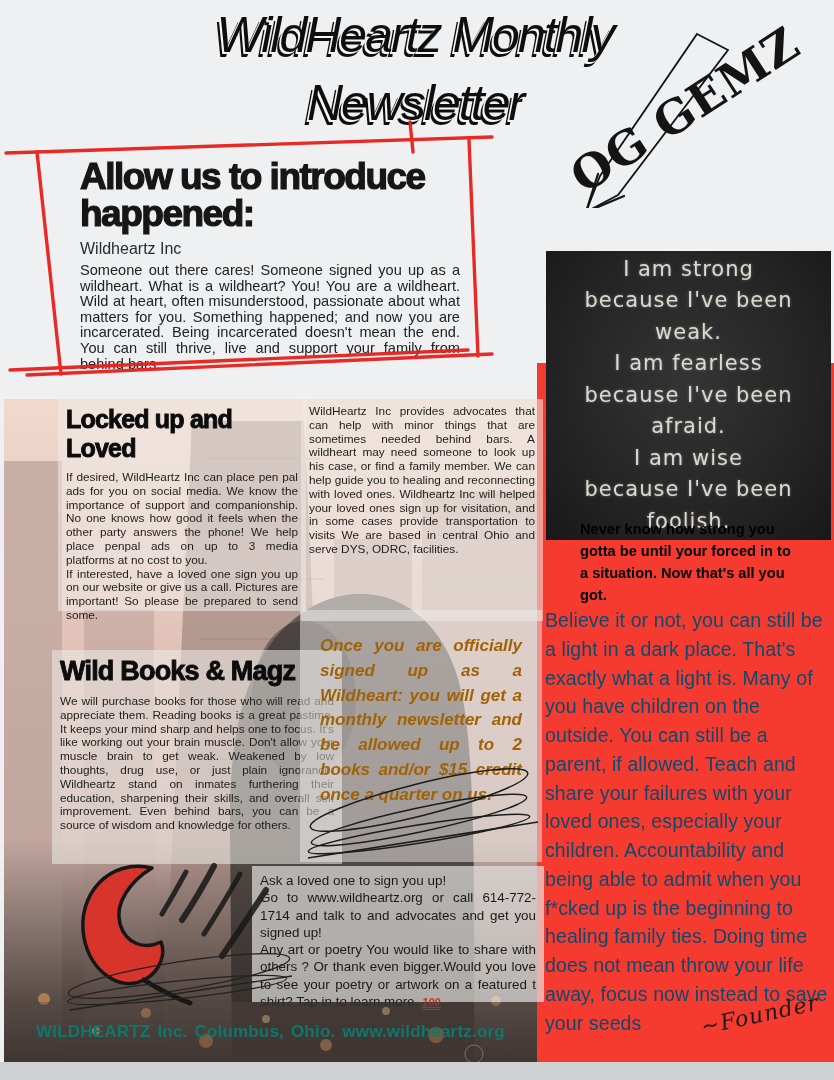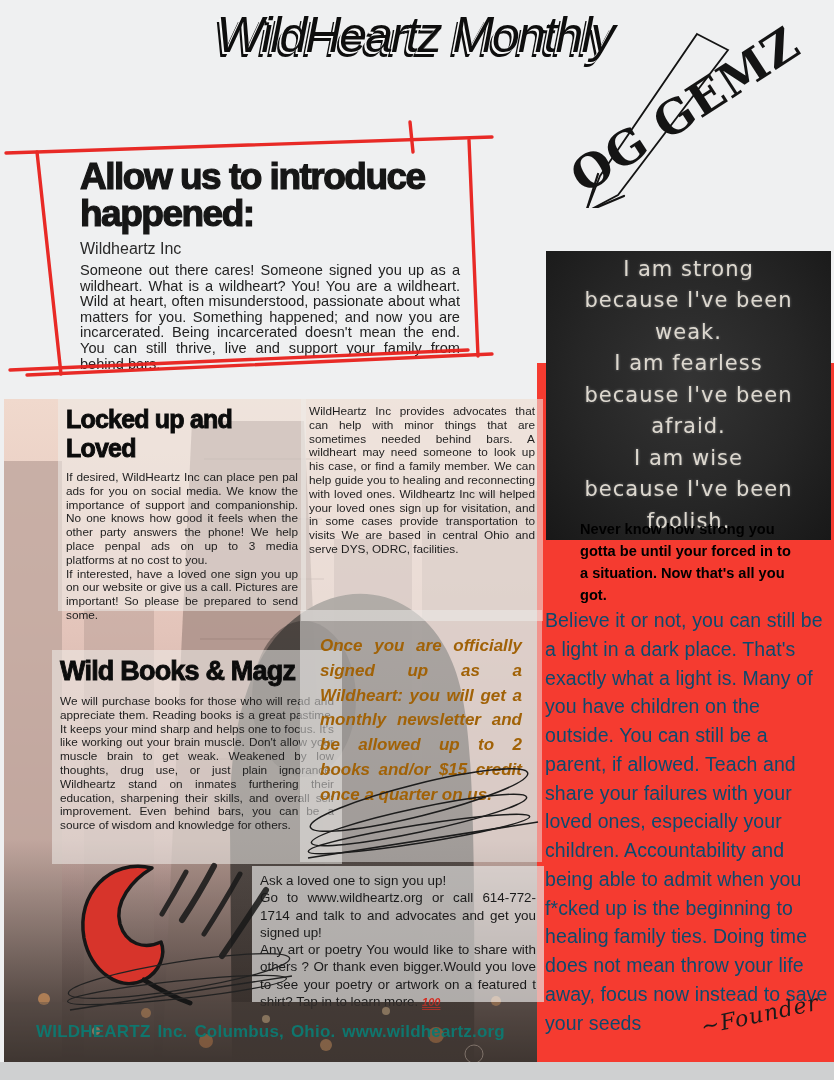--- a/index.html
+++ b/index.html
@@ -69,20 +69,21 @@
 
   
   .bottom-strip{left:0;top:1062px;width:834px;height:18px;background:#cfd0d1;z-index:2;}
 </style>
 </head>
 <body>
 
 <div class="page">
 
   <div class="abs title-line title1">WildHeartz Monthly</div>
+  <div class="abs title-line title2">Newsletter</div>
 
   <div class="abs stamp-wrap">
     <svg class="stamp-arrow" width="306" height="196" viewBox="0 0 306 196">
       <path d="M165,22 L196,38 L86,183 L54,200 L68,164 Z" fill="rgba(239,240,241,0.55)" stroke="#141414" stroke-width="1.8"></path>
       <path d="M54,200 L92,184 M54,200 L66,162" fill="none" stroke="#141414" stroke-width="2.2" stroke-linecap="round"></path>
     </svg>
     <div class="stamp-text">OG GEMZ</div>
   </div>
 
   <div class="abs intro-heading">Allow us to introduce happened:</div>

